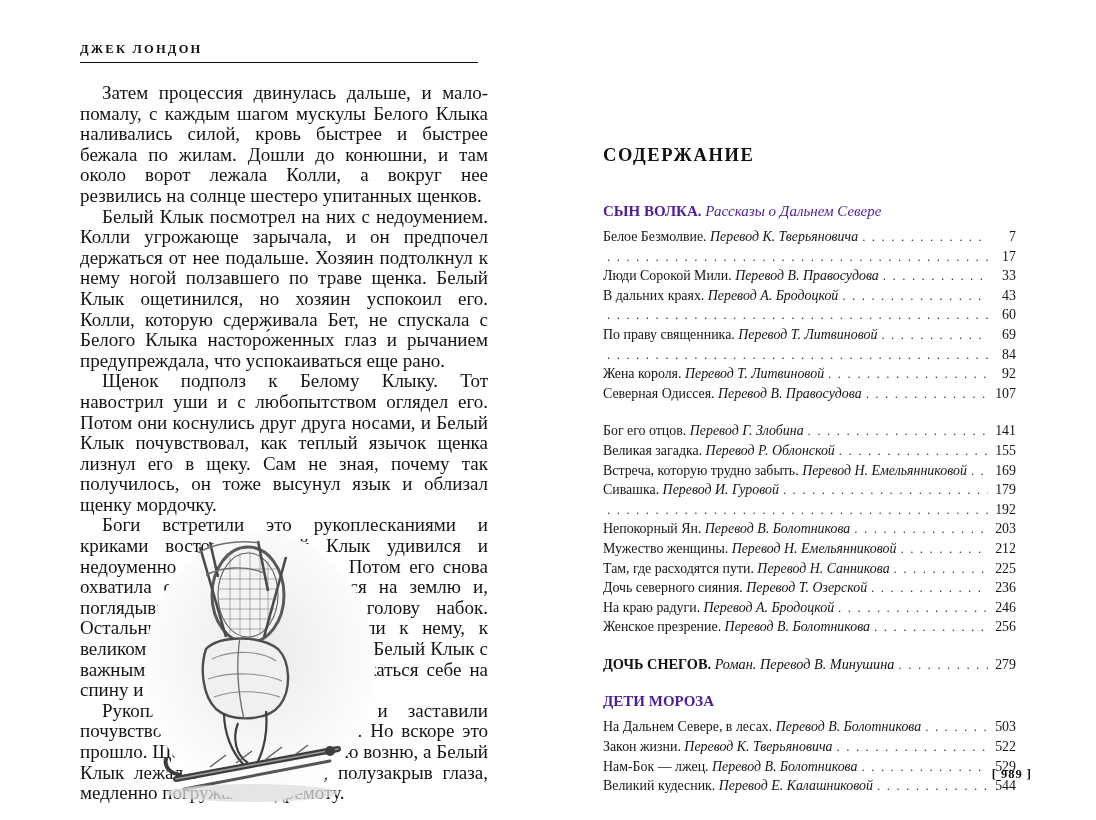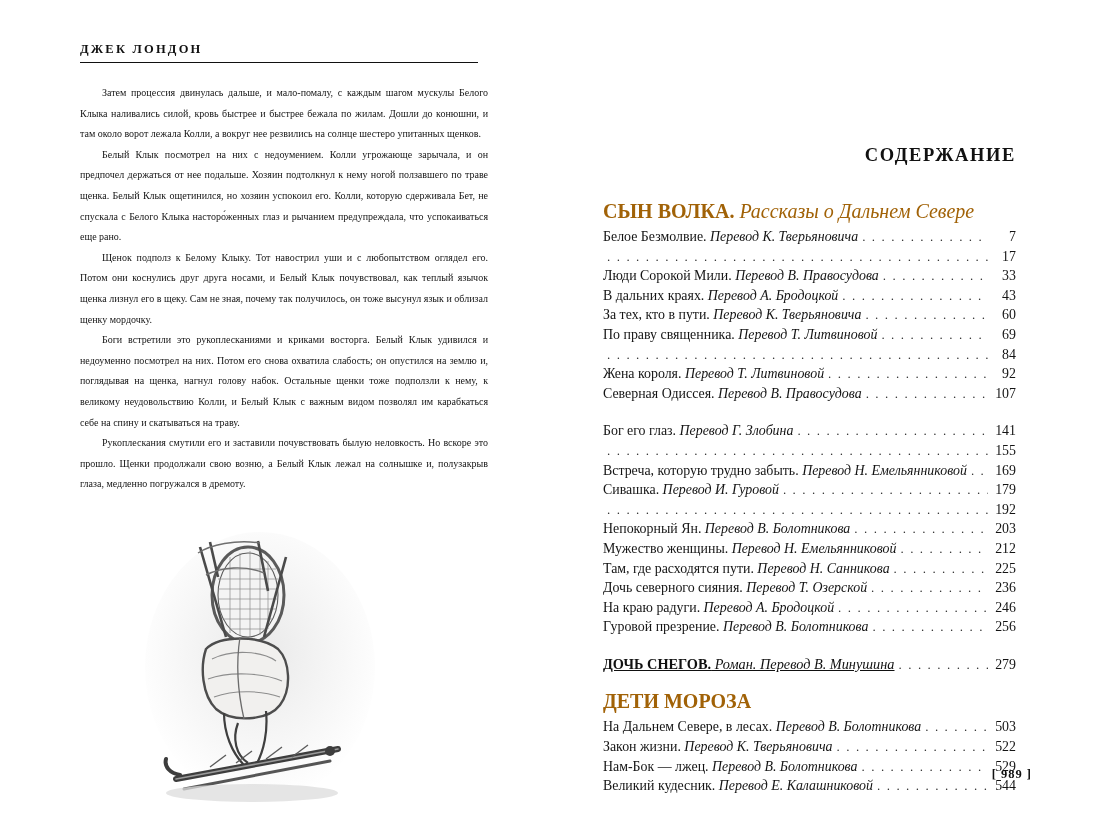--- a/index.html
+++ b/index.html
@@ -37,21 +37,21 @@
     color: #111;
     padding-bottom: 5px;
     border-bottom: 1.4px solid #111;
     width: 398px;
     margin-bottom: 20px;
   }
   .body-text p {
     margin: 0;
     text-indent: 22px;
     text-align: justify;
-    font-size: 10px;
+    font-size: 19px;
     line-height: 20.6px;
     color: #141414;
     font-family: "Liberation Serif", serif;
     hyphens: manual;
   }
   .body-text p + p { margin-top: 0px; }
 
   
   .illustration {
     position: absolute;
@@ -64,34 +64,34 @@
 
   
   .right-page {
     position: relative;
     width: 548px;
     height: 820px;
     box-sizing: border-box;
     padding: 30px 80px 30px 55px;
   }
   .toc-title {
-    text-align: right;
+    text-align: left;
     font-size: 18.5px;
     font-weight: bold;
     letter-spacing: 1.6px;
     margin-top: 115px;
     margin-bottom: 36px;
     font-family: "Liberation Serif", serif;
     color: #111;
   }
   .section-head {
-    font-size: 20px;
+    font-size: 15px;
     margin-bottom: 6px;
     margin-top: 0;
-    color: #a16207;
+    color: #4c1d95;
     line-height: 19px;
   }
   .section-head .bold { font-weight: bold; }
   .section-head .ital { font-style: italic; }
 
   .toc-group { margin-bottom: 18px; }
 
   .toc-entry {
     display: flex;
     align-items: baseline;
@@ -116,21 +116,20 @@
   }
   .toc-entry .epage {
     flex: 0 0 auto;
     text-align: right;
     min-width: 26px;
   }
   .solo-bold {
     font-size: 14.3px;
     line-height: 19.6px;
     color: #111;
-    text-decoration: underline;
   }
   .page-number {
     position: absolute;
     right: 64px;
     bottom: 38px;
     font-size: 12.5px;
     font-weight: bold;
     letter-spacing: 1px;
     color: #111;
   }
@@ -243,21 +242,20 @@
             <span class="etitle"><span>Люди Сорокой Мили.</span><span class="ital"> Перевод В. Правосудова</span></span>
             <span class="dots">. . . . . . . . . . . . . . . . . . . . . . . . . . . . . . . . . . . . . . . . . . . . . . . . . . . . . . . . . . . . . . . . . . . . . . . . . . . . . . . . . . . . . . . . . . . . . . . . . . . . . . . . . . . . . . . . . . . . . . . </span>
             <span class="epage">33</span>
           </div>
           <div class="toc-entry">
             <span class="etitle"><span>В дальних краях.</span><span class="ital"> Перевод А. Бродоцкой</span></span>
             <span class="dots">. . . . . . . . . . . . . . . . . . . . . . . . . . . . . . . . . . . . . . . . . . . . . . . . . . . . . . . . . . . . . . . . . . . . . . . . . . . . . . . . . . . . . . . . . . . . . . . . . . . . . . . . . . . . . . . . . . . . . . . </span>
             <span class="epage">43</span>
           </div>
           <div class="toc-entry">
-            <span class="etitle"><span>За тех, кто в пути.</span><span class="ital"> Перевод К. Тверьяновича</span></span>
             <span class="dots">. . . . . . . . . . . . . . . . . . . . . . . . . . . . . . . . . . . . . . . . . . . . . . . . . . . . . . . . . . . . . . . . . . . . . . . . . . . . . . . . . . . . . . . . . . . . . . . . . . . . . . . . . . . . . . . . . . . . . . . </span>
             <span class="epage">60</span>
           </div>
           <div class="toc-entry">
             <span class="etitle"><span>По праву священника.</span><span class="ital"> Перевод Т. Литвиновой</span></span>
             <span class="dots">. . . . . . . . . . . . . . . . . . . . . . . . . . . . . . . . . . . . . . . . . . . . . . . . . . . . . . . . . . . . . . . . . . . . . . . . . . . . . . . . . . . . . . . . . . . . . . . . . . . . . . . . . . . . . . . . . . . . . . . </span>
             <span class="epage">69</span>
           </div>
           <div class="toc-entry">
             <span class="dots">. . . . . . . . . . . . . . . . . . . . . . . . . . . . . . . . . . . . . . . . . . . . . . . . . . . . . . . . . . . . . . . . . . . . . . . . . . . . . . . . . . . . . . . . . . . . . . . . . . . . . . . . . . . . . . . . . . . . . . . </span>
@@ -269,25 +267,26 @@
             <span class="epage">92</span>
           </div>
           <div class="toc-entry">
             <span class="etitle"><span>Северная Одиссея.</span><span class="ital"> Перевод В. Правосудова</span></span>
             <span class="dots">. . . . . . . . . . . . . . . . . . . . . . . . . . . . . . . . . . . . . . . . . . . . . . . . . . . . . . . . . . . . . . . . . . . . . . . . . . . . . . . . . . . . . . . . . . . . . . . . . . . . . . . . . . . . . . . . . . . . . . . </span>
             <span class="epage">107</span>
           </div>
         </div>
         <div class="toc-group">
           <div class="toc-entry">
-            <span class="etitle"><span>Бог его глаз.</span><span class="ital"> Перевод Г. Злобина</span></span>
+            <span class="etitle"><span>Бог его отцов.</span><span class="ital"> Перевод Г. Злобина</span></span>
             <span class="dots">. . . . . . . . . . . . . . . . . . . . . . . . . . . . . . . . . . . . . . . . . . . . . . . . . . . . . . . . . . . . . . . . . . . . . . . . . . . . . . . . . . . . . . . . . . . . . . . . . . . . . . . . . . . . . . . . . . . . . . . </span>
             <span class="epage">141</span>
           </div>
           <div class="toc-entry">
+            <span class="etitle"><span>Великая загадка.</span><span class="ital"> Перевод Р. Облонской</span></span>
             <span class="dots">. . . . . . . . . . . . . . . . . . . . . . . . . . . . . . . . . . . . . . . . . . . . . . . . . . . . . . . . . . . . . . . . . . . . . . . . . . . . . . . . . . . . . . . . . . . . . . . . . . . . . . . . . . . . . . . . . . . . . . . </span>
             <span class="epage">155</span>
           </div>
           <div class="toc-entry">
             <span class="etitle"><span>Встреча, которую трудно забыть.</span><span class="ital"> Перевод Н. Емельянниковой</span></span>
             <span class="dots">. . . . . . . . . . . . . . . . . . . . . . . . . . . . . . . . . . . . . . . . . . . . . . . . . . . . . . . . . . . . . . . . . . . . . . . . . . . . . . . . . . . . . . . . . . . . . . . . . . . . . . . . . . . . . . . . . . . . . . . </span>
             <span class="epage">169</span>
           </div>
           <div class="toc-entry">
             <span class="etitle"><span>Сивашка.</span><span class="ital"> Перевод И. Гуровой</span></span>
@@ -317,21 +316,21 @@
             <span class="etitle"><span>Дочь северного сияния.</span><span class="ital"> Перевод Т. Озерской</span></span>
             <span class="dots">. . . . . . . . . . . . . . . . . . . . . . . . . . . . . . . . . . . . . . . . . . . . . . . . . . . . . . . . . . . . . . . . . . . . . . . . . . . . . . . . . . . . . . . . . . . . . . . . . . . . . . . . . . . . . . . . . . . . . . . </span>
             <span class="epage">236</span>
           </div>
           <div class="toc-entry">
             <span class="etitle"><span>На краю радуги.</span><span class="ital"> Перевод А. Бродоцкой</span></span>
             <span class="dots">. . . . . . . . . . . . . . . . . . . . . . . . . . . . . . . . . . . . . . . . . . . . . . . . . . . . . . . . . . . . . . . . . . . . . . . . . . . . . . . . . . . . . . . . . . . . . . . . . . . . . . . . . . . . . . . . . . . . . . . </span>
             <span class="epage">246</span>
           </div>
           <div class="toc-entry">
-            <span class="etitle"><span>Гуровой презрение.</span><span class="ital"> Перевод В. Болотникова</span></span>
+            <span class="etitle"><span>Женское презрение.</span><span class="ital"> Перевод В. Болотникова</span></span>
             <span class="dots">. . . . . . . . . . . . . . . . . . . . . . . . . . . . . . . . . . . . . . . . . . . . . . . . . . . . . . . . . . . . . . . . . . . . . . . . . . . . . . . . . . . . . . . . . . . . . . . . . . . . . . . . . . . . . . . . . . . . . . . </span>
             <span class="epage">256</span>
           </div>
         </div>
         <div class="toc-group">
           <div class="toc-entry">
             <span class="etitle solo-bold"><span style="font-weight: bold;">ДОЧЬ СНЕГОВ.</span><span class="ital"> Роман. Перевод В. Минушина</span></span>
             <span class="dots">. . . . . . . . . . . . . . . . . . . . . . . . . . . . . . . . . . . . . . . . . . . . . . . . . . . . . . . . . . . . . . . . . . . . . . . . . . . . . . . . . . . . . . . . . . . . . . . . . . . . . . . . . . . . . . . . . . . . . . . </span>
             <span class="epage">279</span>
           </div>

